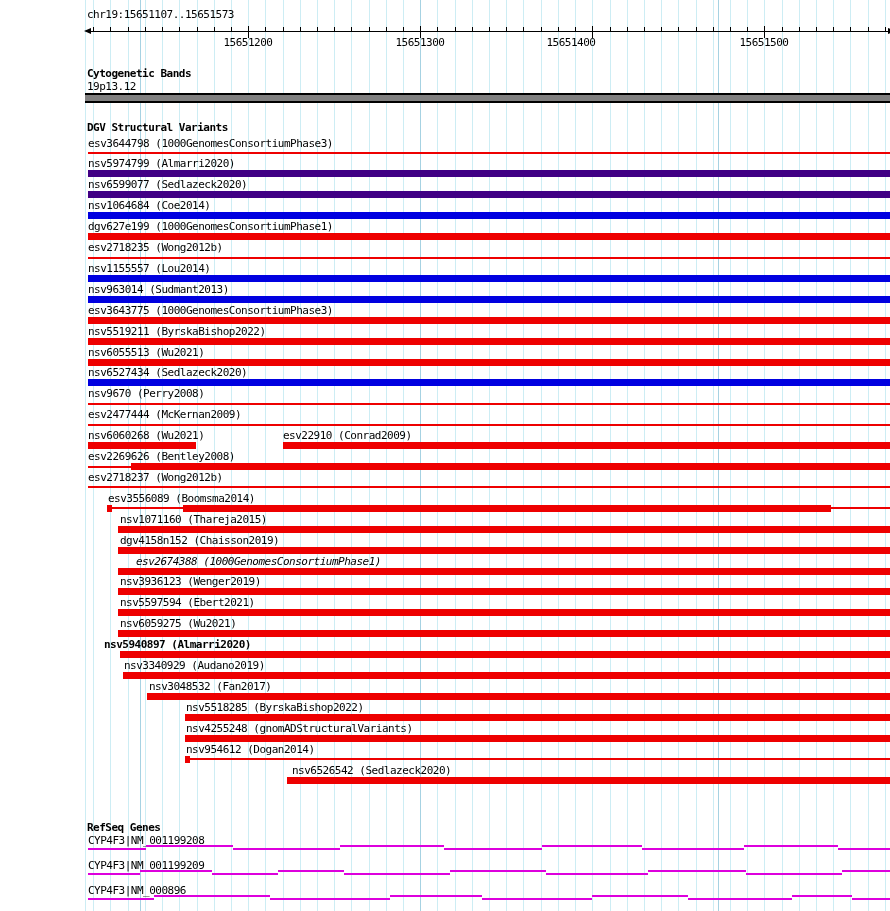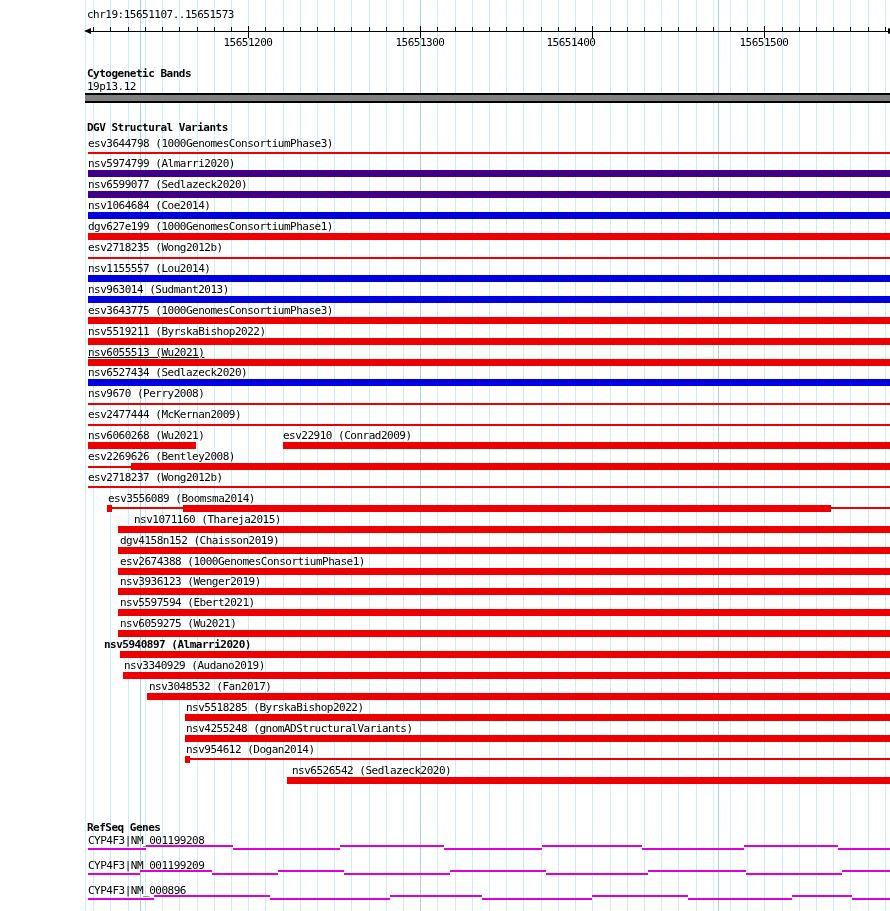--- a/index.html
+++ b/index.html
@@ -157,21 +157,21 @@
       <div class="txt abs" style="left: 60px; top: 241px;">esv2718235 (Wong2012b)</div>
       <div class="seg" style="left: 60px; top: 256.5px; width: 803px; height: 2px; background: rgb(238, 0, 0);"></div>
       <div class="txt abs" style="left: 60px; top: 261.9px;">nsv1155557 (Lou2014)</div>
       <div class="seg" style="left: 60px; top: 274.9px; width: 803px; height: 7px; background: rgb(0, 0, 224);"></div>
       <div class="txt abs" style="left: 60px; top: 282.8px;">nsv963014 (Sudmant2013)</div>
       <div class="seg" style="left: 60px; top: 295.8px; width: 803px; height: 7px; background: rgb(0, 0, 224);"></div>
       <div class="txt abs" style="left: 60px; top: 303.7px;">esv3643775 (1000GenomesConsortiumPhase3)</div>
       <div class="seg" style="left: 60px; top: 316.7px; width: 803px; height: 7px; background: rgb(238, 0, 0);"></div>
       <div class="txt abs" style="left: 60px; top: 324.6px;">nsv5519211 (ByrskaBishop2022)</div>
       <div class="seg" style="left: 60px; top: 337.6px; width: 803px; height: 7px; background: rgb(238, 0, 0);"></div>
-      <div class="txt abs" style="left: 60px; top: 345.5px; text-decoration: underline;">nsv6055513 (Wu2021)</div>
+      <div class="txt abs" style="left: 60px; top: 345.5px;">nsv6055513 (Wu2021)</div>
       <div class="seg" style="left: 60px; top: 358.5px; width: 803px; height: 7px; background: rgb(238, 0, 0);"></div>
       <div class="txt abs" style="left: 60px; top: 366.4px;">nsv6527434 (Sedlazeck2020)</div>
       <div class="seg" style="left: 60px; top: 379.4px; width: 803px; height: 7px; background: rgb(0, 0, 224);"></div>
       <div class="txt abs" style="left: 60px; top: 387.3px;">nsv9670 (Perry2008)</div>
       <div class="seg" style="left: 60px; top: 402.8px; width: 803px; height: 2px; background: rgb(238, 0, 0);"></div>
       <div class="txt abs" style="left: 60px; top: 408.2px;">esv2477444 (McKernan2009)</div>
       <div class="seg" style="left: 60px; top: 423.7px; width: 803px; height: 2px; background: rgb(238, 0, 0);"></div>
       <div class="txt abs" style="left: 60px; top: 429.1px;">nsv6060268 (Wu2021)</div>
       <div class="seg" style="left: 60px; top: 442.1px; width: 108px; height: 7px; background: rgb(238, 0, 0);"></div>
       <div class="txt abs" style="left: 255px; top: 429.1px;">esv22910 (Conrad2009)</div>
@@ -179,25 +179,25 @@
       <div class="txt abs" style="left: 60px; top: 450px;">esv2269626 (Bentley2008)</div>
       <div class="seg" style="left: 60px; top: 465.5px; width: 43px; height: 2px; background: rgb(238, 0, 0);"></div>
       <div class="seg" style="left: 103px; top: 463px; width: 760px; height: 7px; background: rgb(238, 0, 0);"></div>
       <div class="txt abs" style="left: 60px; top: 470.9px;">esv2718237 (Wong2012b)</div>
       <div class="seg" style="left: 60px; top: 486.4px; width: 803px; height: 2px; background: rgb(238, 0, 0);"></div>
       <div class="txt abs" style="left: 80px; top: 491.8px;">esv3556089 (Boomsma2014)</div>
       <div class="seg" style="left: 79px; top: 504.8px; width: 5px; height: 7px; background: rgb(238, 0, 0);"></div>
       <div class="seg" style="left: 84px; top: 507.3px; width: 71px; height: 2px; background: rgb(238, 0, 0);"></div>
       <div class="seg" style="left: 155px; top: 504.8px; width: 648px; height: 7px; background: rgb(238, 0, 0);"></div>
       <div class="seg" style="left: 803px; top: 507.3px; width: 60px; height: 2px; background: rgb(238, 0, 0);"></div>
-      <div class="txt abs" style="left: 106px; top: 512.7px;">nsv1071160 (Thareja2015)</div>
+      <div class="txt abs" style="left: 92px; top: 512.7px;">nsv1071160 (Thareja2015)</div>
       <div class="seg" style="left: 90px; top: 525.7px; width: 773px; height: 7px; background: rgb(238, 0, 0);"></div>
       <div class="txt abs" style="left: 92px; top: 533.6px;">dgv4158n152 (Chaisson2019)</div>
       <div class="seg" style="left: 90px; top: 546.6px; width: 773px; height: 7px; background: rgb(238, 0, 0);"></div>
-      <div class="txt abs" style="left: 92px; top: 554.5px;">esv2674388 (1000GenomesConsortiumPhase1)</div>
+      <div class="txt abs" style="left: 108px; top: 554.5px; font-style: italic;">esv2674388 (1000GenomesConsortiumPhase1)</div>
       <div class="seg" style="left: 90px; top: 567.5px; width: 773px; height: 7px; background: rgb(238, 0, 0);"></div>
       <div class="txt abs" style="left: 92px; top: 575.4px;">nsv3936123 (Wenger2019)</div>
       <div class="seg" style="left: 90px; top: 588.4px; width: 773px; height: 7px; background: rgb(238, 0, 0);"></div>
       <div class="txt abs" style="left: 92px; top: 596.3px; text-align: right;">nsv5597594 (Ebert2021)</div>
       <div class="seg" style="left: 90px; top: 609.3px; width: 773px; height: 7px; background: rgb(238, 0, 0);"></div>
       <div class="txt abs" style="left: 92px; top: 617.2px;">nsv6059275 (Wu2021)</div>
       <div class="seg" style="left: 90px; top: 630.2px; width: 773px; height: 7px; background: rgb(238, 0, 0);"></div>
       <div class="txt abs" style="left: 76px; top: 638.1px; font-weight: bold;">nsv5940897 (Almarri2020)</div>
       <div class="seg" style="left: 92px; top: 651.1px; width: 771px; height: 7px; background: rgb(238, 0, 0);"></div>
       <div class="txt abs" style="left: 96px; top: 659px;">nsv3340929 (Audano2019)</div>

